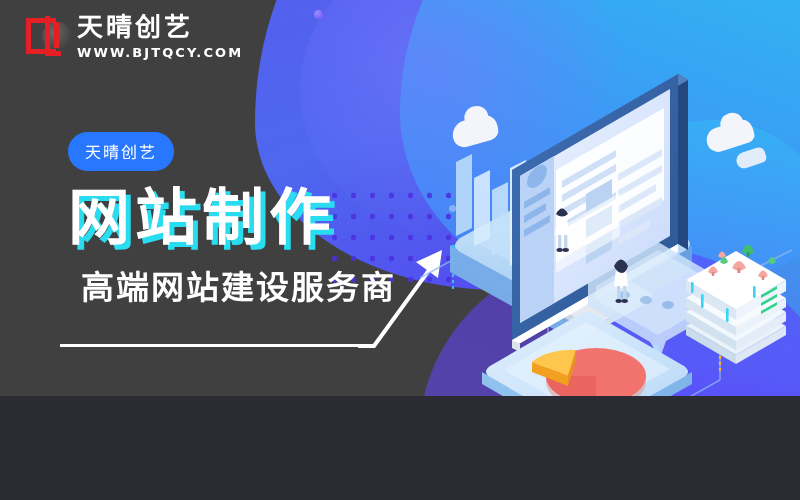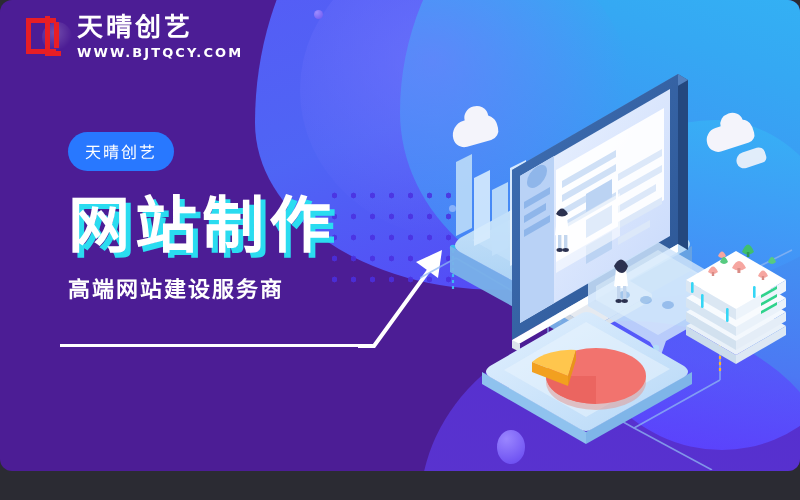--- a/index.html
+++ b/index.html
@@ -3,24 +3,23 @@
 <meta charset="utf-8">
 <title>天晴创艺 网站制作</title>
 <style>
   html,body{margin:0;padding:0;}
   body{
     background:#2b2b33;
     font-family:"DejaVu Sans","Liberation Sans",sans-serif;
   }
   #banner{
     position:relative;
-    width:800px;height:471px;
+    width:800px;height:396px;
     overflow:hidden;
-    background:#4c1d95;
-    border-radius:12px;
+    background:#404040;
   }
 
   
   .blob{position:absolute;pointer-events:none;}
   .blob-cyan{
     right:-120px;top:-170px;
     width:520px;height:470px;
     background:linear-gradient(200deg,#2FC6F6 0%,#35A8F3 45%,#4A7BF7 100%);
     border-radius:54% 46% 58% 42% / 60% 54% 46% 40%;
     filter:blur(0.4px);
@@ -108,29 +107,30 @@
 
   
   .copy{position:absolute;left:68px;top:132px;}
   .badge{
     display:inline-block;
     background:#2878FF;color:#fff;
     font-size:16px;font-weight:500;letter-spacing:2px;
     padding:7px 17px 8px;border-radius:999px;
   }
   .headline{
-    margin-top:24px;
+    margin-top:16px;
     color:#fff;font-size:62px;font-weight:800;letter-spacing:5px;line-height:1;
     text-shadow:5px 5px 0 #2ADCF0;
     white-space:nowrap;
   }
   .subhead{
     margin-top:22px;
-    color:#fff;font-size:22px;font-weight:700;letter-spacing:2px;line-height:1;
+    color:#fff;font-size:33px;font-weight:700;letter-spacing:2px;line-height:1;
     white-space:nowrap;
+    margin-left:13px;
   }
   .rule{
     position:absolute;left:60px;top:344px;width:310px;height:3px;background:#fff;
   }
   .arrow{
     position:absolute;left:358px;top:240px;width:100px;height:110px;pointer-events:none;
   }
 
   
   .iso{position:absolute;left:420px;top:50px;width:390px;height:420px;}

